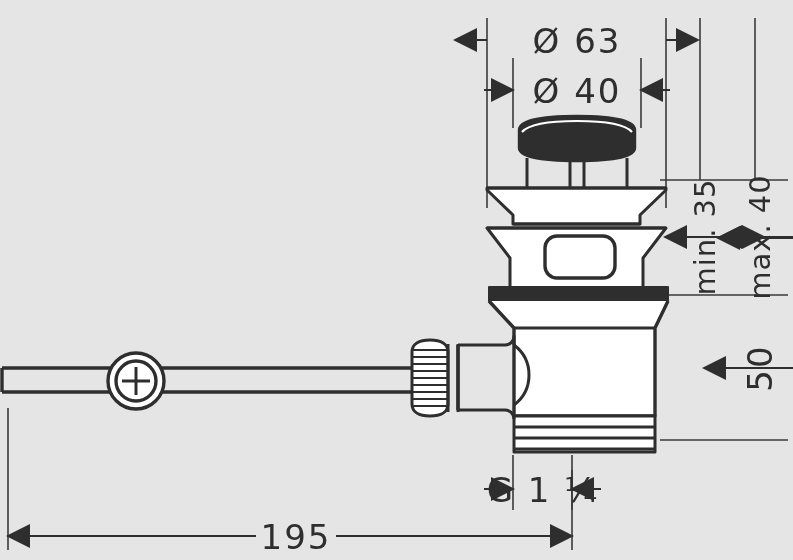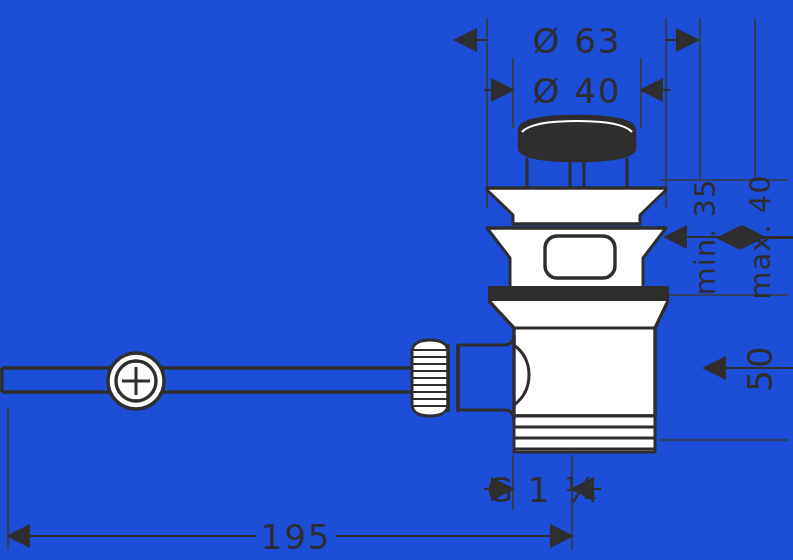--- a/index.html
+++ b/index.html
@@ -10,21 +10,21 @@
   body {
     width: 793px;
     height: 560px;
     font-family: "DejaVu Sans", sans-serif;
     overflow: hidden;
   }
   #drawing-root {
     position: relative;
     width: 793px;
     height: 560px;
-    background: #1d4ed8;
+    background: #e5e5e5;
   }
   #drawing-svg {
     position: absolute;
     top: 0;
     left: 0;
     width: 793px;
     height: 560px;
     display: block;
   }
   .dim-text {

